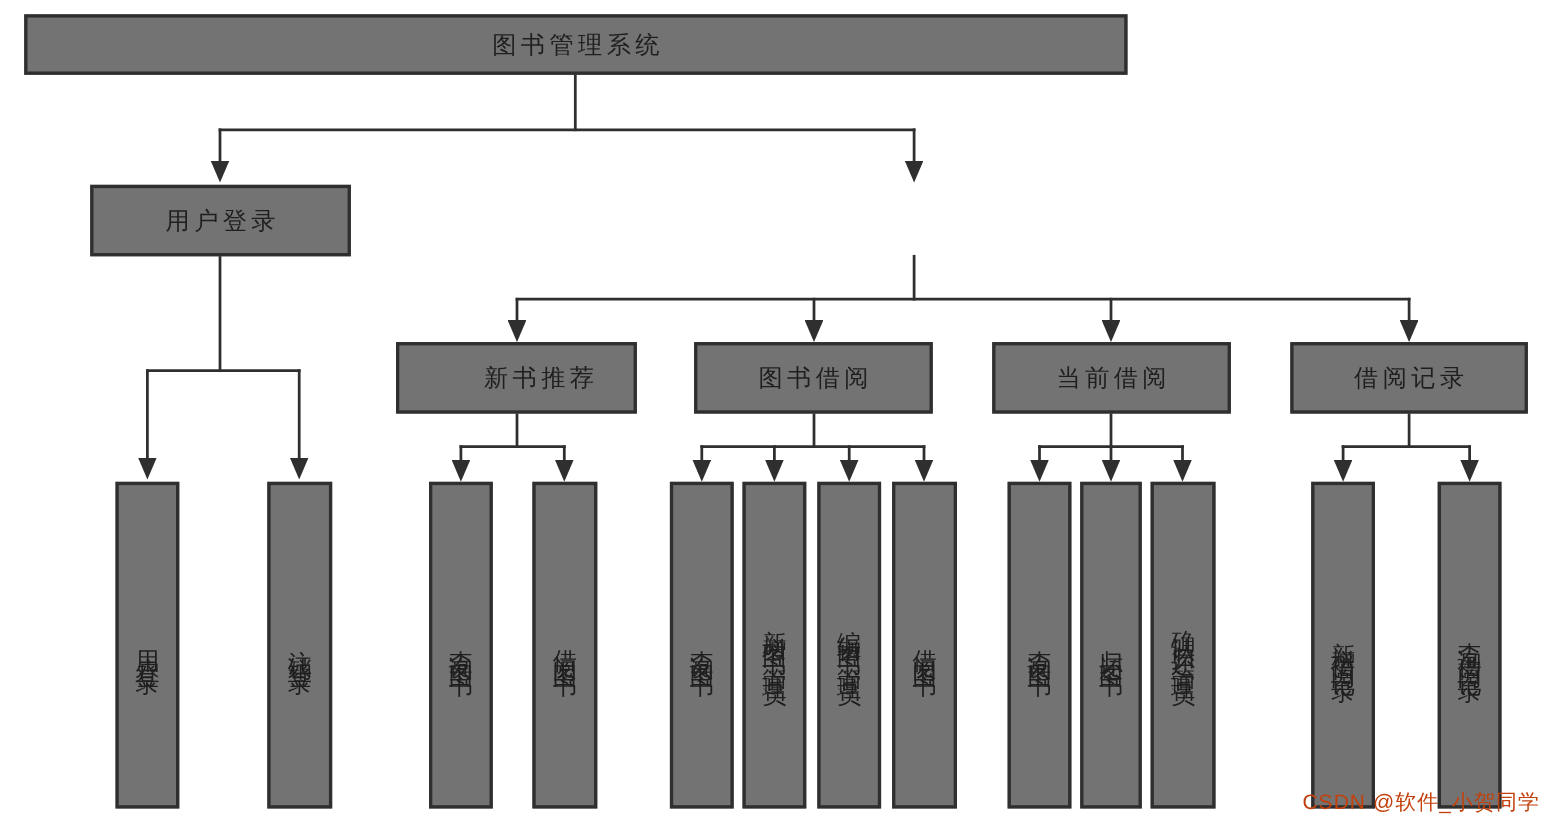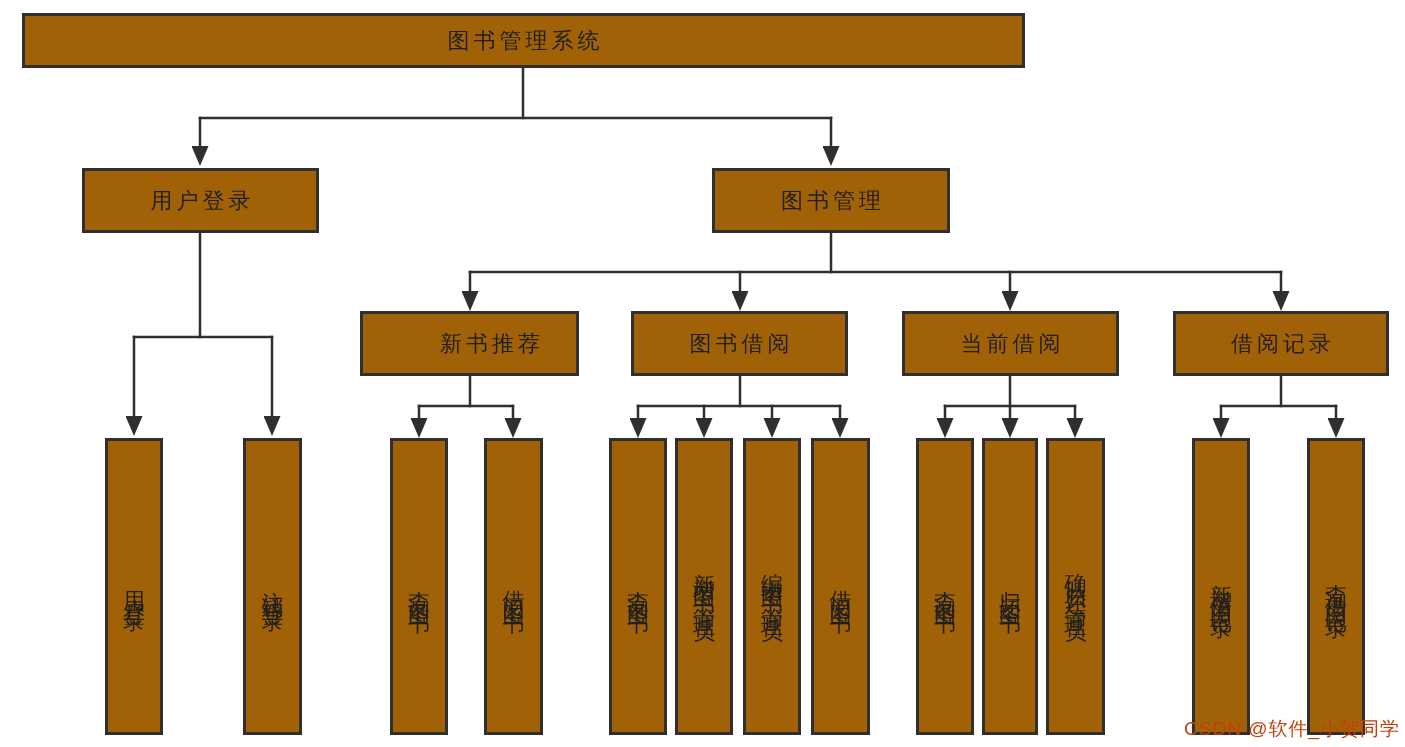--- a/index.html
+++ b/index.html
@@ -3,21 +3,21 @@
 <meta charset="utf-8">
 <style>
   html,body { margin:0; padding:0; background:#ffffff; }
   .canvas {
     position:relative; width:1405px; height:747px; background:#ffffff;
     font-family:"Liberation Sans", sans-serif; overflow:hidden;
   }
   .connectors { position:absolute; left:0; top:0; z-index:1; }
   .node {
     position:absolute; box-sizing:border-box; z-index:2;
-    border:3px solid #2f2f2f; background:#a16207; color:#1f1f1f;
+    border:3px solid #2f2f2f; background:#737373; color:#1f1f1f;
     display:flex; align-items:center; justify-content:center;font-family:Liberation Serif, serif;
   }
   .h { font-size:22px; letter-spacing:4px; text-indent:4px; white-space:nowrap; }
   .v {
     writing-mode:vertical-rl; text-orientation:mixed;
     font-size:22px; letter-spacing:7px; line-height:1;
   }
   .watermark {
     position:absolute; right:5px; bottom:5px; z-index:5;
     font-size:19px; letter-spacing:1px; color:#c2410c; white-space:nowrap;
@@ -74,21 +74,20 @@
       <line x1="1281" y1="376" x2="1281" y2="406"></line>
       <line x1="1221" y1="406" x2="1336" y2="406"></line>
       <line x1="1221" y1="406" x2="1221" y2="418" marker-end="url(#ah)"></line>
       <line x1="1336" y1="406" x2="1336" y2="418" marker-end="url(#ah)"></line>
     </g>
   </svg>
 
   <div class="node h" style="left:22px; top:13px; width:1003px; height:55px;">图书管理系统</div>
 
   <div class="node h" style="left:82px; top:168px; width:237px; height:65px;">用户登录</div>
-  <div class="node h" style="left:712px; top:168px; width:238px; height:65px;">图书管理</div>
 
   <div class="node h" style="left:360px; top:311px; width:219px; height:65px;padding-left:41px;">新书推荐</div>
   <div class="node h" style="left:631px; top:311px; width:217px; height:65px;">图书借阅</div>
   <div class="node h" style="left:902px; top:311px; width:217px; height:65px;">当前借阅</div>
   <div class="node h" style="left:1173px; top:311px; width:216px; height:65px;">借阅记录</div>
 
   <div class="node v" style="left:105px; top:438px; width:58px; height:297px;">用户登录</div>
   <div class="node v" style="left:243px; top:438px; width:59px; height:297px;">注销登录</div>
 
   <div class="node v" style="left:390px; top:438px; width:58px; height:297px;">查询图书</div>

